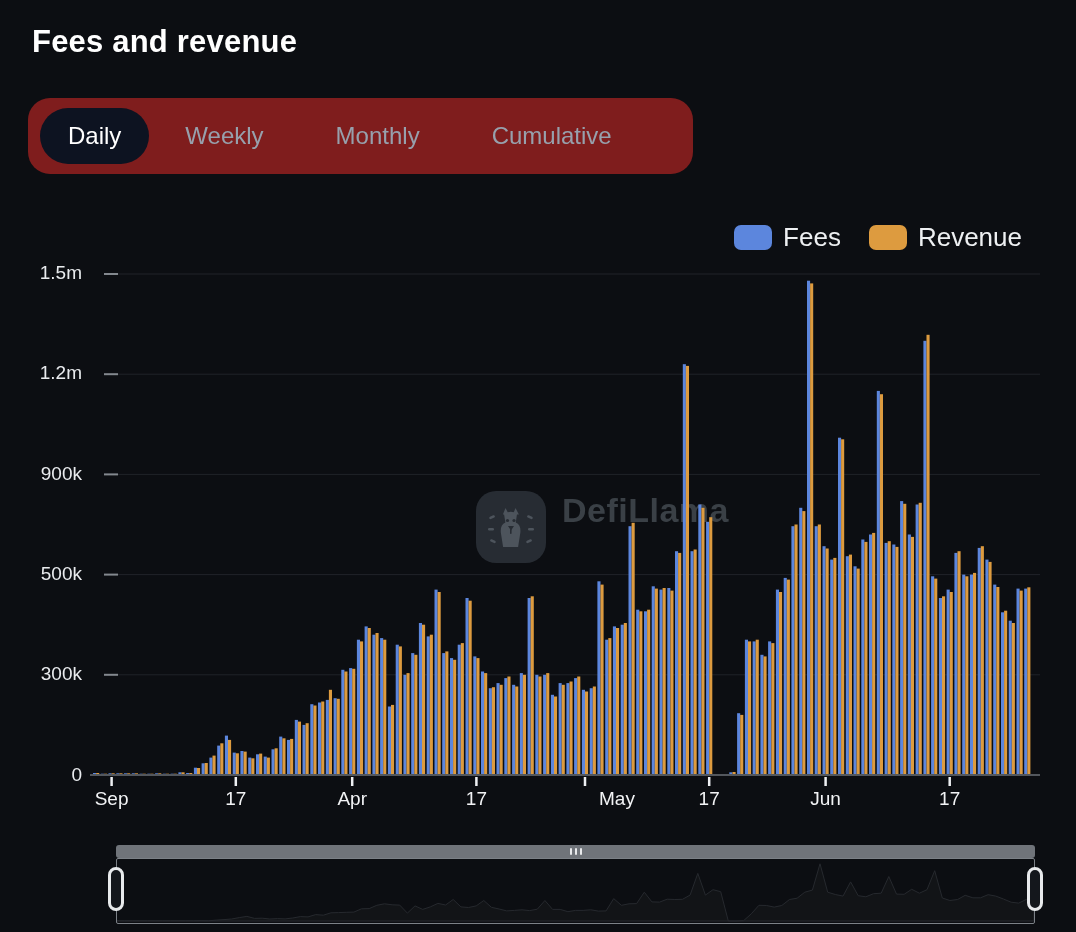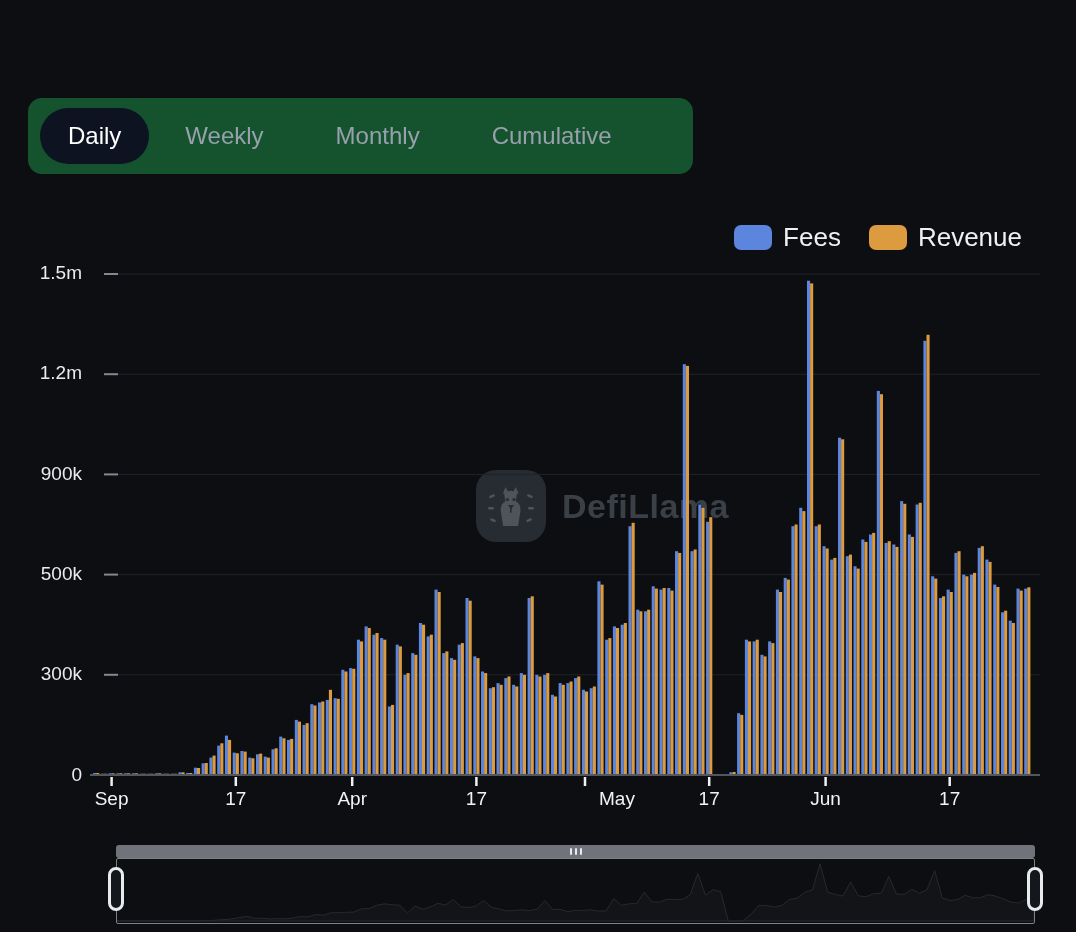--- a/index.html
+++ b/index.html
@@ -1,50 +1,51 @@
 <!DOCTYPE html>
 <html><head>
 <meta charset="utf-8">
 <style>
   html,body{margin:0;padding:0;background:#0c0e12;}
   .stage{position:relative;width:1076px;height:932px;background:#0c0e12;overflow:hidden;
          font-family:"Liberation Sans","DejaVu Sans",sans-serif;}
   .title{position:absolute;left:32px;top:24px;font-size:31px;font-weight:700;color:#ffffff;letter-spacing:.2px;}
-  .tabgroup{position:absolute;left:28px;top:98px;width:665px;height:76px;background:#14532d;border-radius:14px;
+  .tabgroup{position:absolute;left:28px;top:98px;width:665px;height:76px;background:#7f1d1d;border-radius:22px;
             display:flex;align-items:center;padding:0 12px;box-sizing:border-box;}
   .tab{border:none;background:transparent;color:#97a0ac;font-size:24px;font-family:inherit;
        padding:0 36px;height:56px;border-radius:28px;cursor:pointer;}
   .tab.active{background:#0d1321;color:#ffffff;padding:0 28px;}
   .legend{position:absolute;top:222px;right:54px;display:flex;gap:28px;align-items:center;}
   .legend-item{display:flex;align-items:center;gap:11px;cursor:pointer;}
   .swatch{width:38px;height:25px;border-radius:7px;}
   .legend-label{color:#eef0f2;font-size:26px;}
   .ylabel{position:absolute;left:0;width:82px;text-align:right;color:#e9ebee;font-size:19px;line-height:22px;}
   .xlabel{position:absolute;top:788px;transform:translateX(-50%);color:#f2f3f5;font-size:19px;font-weight:500;}
-  .watermark{position:absolute;left:476px;top:470px;display:flex;align-items:center;z-index:1;}
+  .watermark{position:absolute;left:476px;top:491px;display:flex;align-items:flex-start;z-index:1;}
   .wm-logo{width:70px;height:72px;border-radius:20px;background:#272c33;display:flex;align-items:center;justify-content:center;}
   .wm-text{margin-left:16px;font-size:34px;font-weight:700;color:#3a4046;letter-spacing:.5px;}
   svg.chart{position:absolute;left:0;top:0;z-index:2;pointer-events:none;}
   .overlay{position:absolute;left:0;top:0;width:100%;height:100%;z-index:3;pointer-events:none;}
   .overlay *{pointer-events:auto;}
   .dz-bar{position:absolute;left:116px;top:845px;width:919px;height:13px;background:#70747a;border-radius:3px;
           display:flex;align-items:center;justify-content:center;gap:3px;cursor:grab;}
   .grip-line{width:2px;height:7px;background:#e9eaec;border-radius:1px;}
   .dz-frame{position:absolute;left:116px;top:858px;width:919px;height:66px;box-sizing:border-box;
             border:1.5px solid #7c8187;border-radius:2px;background:transparent;}
   .dz-handle{position:absolute;top:867px;width:16px;height:44px;box-sizing:border-box;border:3px solid #e8eaec;
              border-radius:8px;background:#14171c;cursor:ew-resize;z-index:5;}
   .dz-handle.left{left:108px;}
   .dz-handle.right{left:1027px;}
 </style>
 </head>
 <body>
 
 <div class="stage">
 
+  <div class="title">Fees and revenue</div>
 
   <div class="tabgroup">
     <button class="tab active">Daily</button>
     <button class="tab">Weekly</button>
     <button class="tab">Monthly</button>
     <button class="tab">Cumulative</button>
   </div>
 
   <div class="legend">
     <div class="legend-item">

